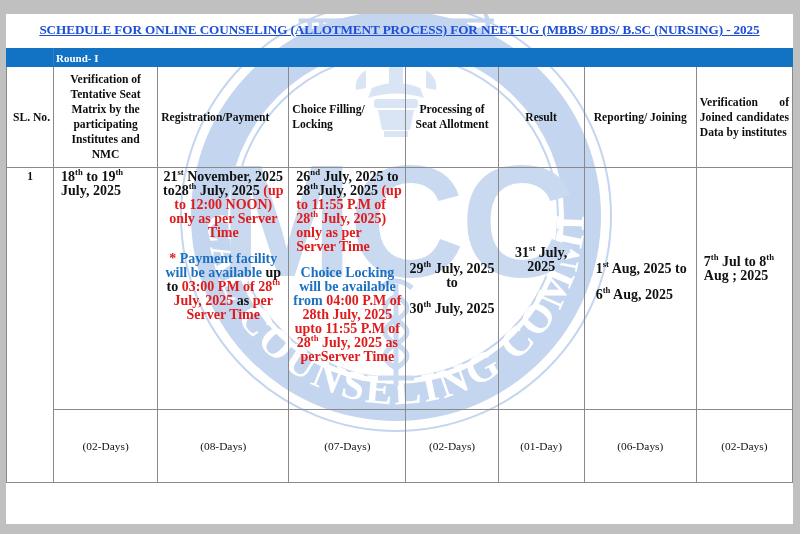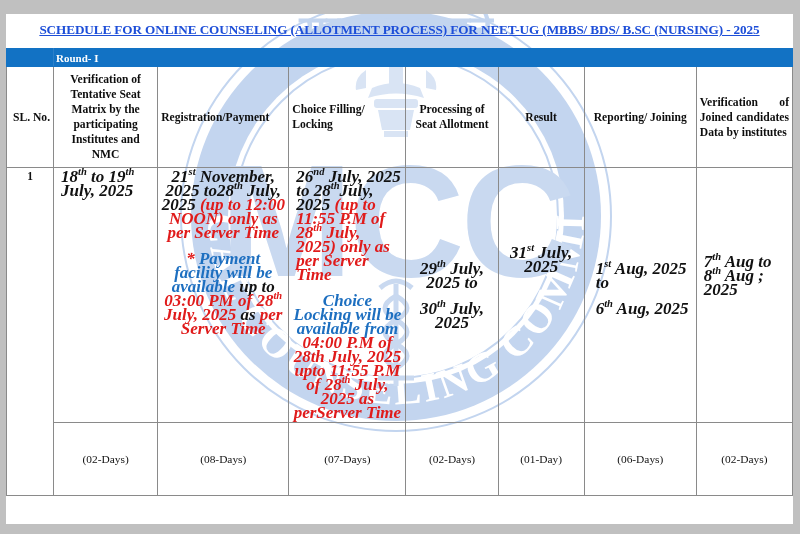--- a/index.html
+++ b/index.html
@@ -105,25 +105,24 @@
   td.sl-cell {
     text-align: center;
     vertical-align: middle;
     font-size: 11.5px;
     font-weight: bold;
     color: #111;
   }
   td.pad-top { padding-top: 30px; }
 
   .cell-text {
-    font-size: 17px;
+    font-size: 14px;
     line-height: 14px;
     color: #111111;
     font-weight: bold;
-    font-style: italic;
   }
   .cell-left   { text-align: left;  padding-left: 4px; }
   .cell-center { text-align: center; }
 
   .blk { color: #111111; }
   .red { color: #e01b1b; }
   .blue{ color: #1d6fc0; }
 
   .para-gap { height: 12px; }
 
@@ -271,21 +270,21 @@
           <span>1</span><sup>st</sup><span>     Aug, 2025 to</span>
         </div>
         <div class="spacer-line"></div>
         <div class="cell-text cell-left" style="padding-left:8px">
           <span>6</span><sup>th</sup><span> Aug, 2025</span>
         </div>
       </td>
 
       <td>
         <div class="cell-text cell-left" style="padding-top:85px">
-          <span>7</span><sup>th</sup><span> Aug to 8</span><sup>th</sup><span> Aug ; 2025</span>
+          <span>7</span><sup>th</sup><span> Jul to 8</span><sup>th</sup><span> Aug ; 2025</span>
         </div>
       </td>
     </tr>
 
     <tr class="days-row">
       <td class="days-up">(02-Days)</td>
       <td class="days-low">(08-Days)</td>
       <td class="days-low">(07-Days)</td>
       <td class="days-low">(02-Days)</td>
       <td class="days-low">(01-Day)</td>

